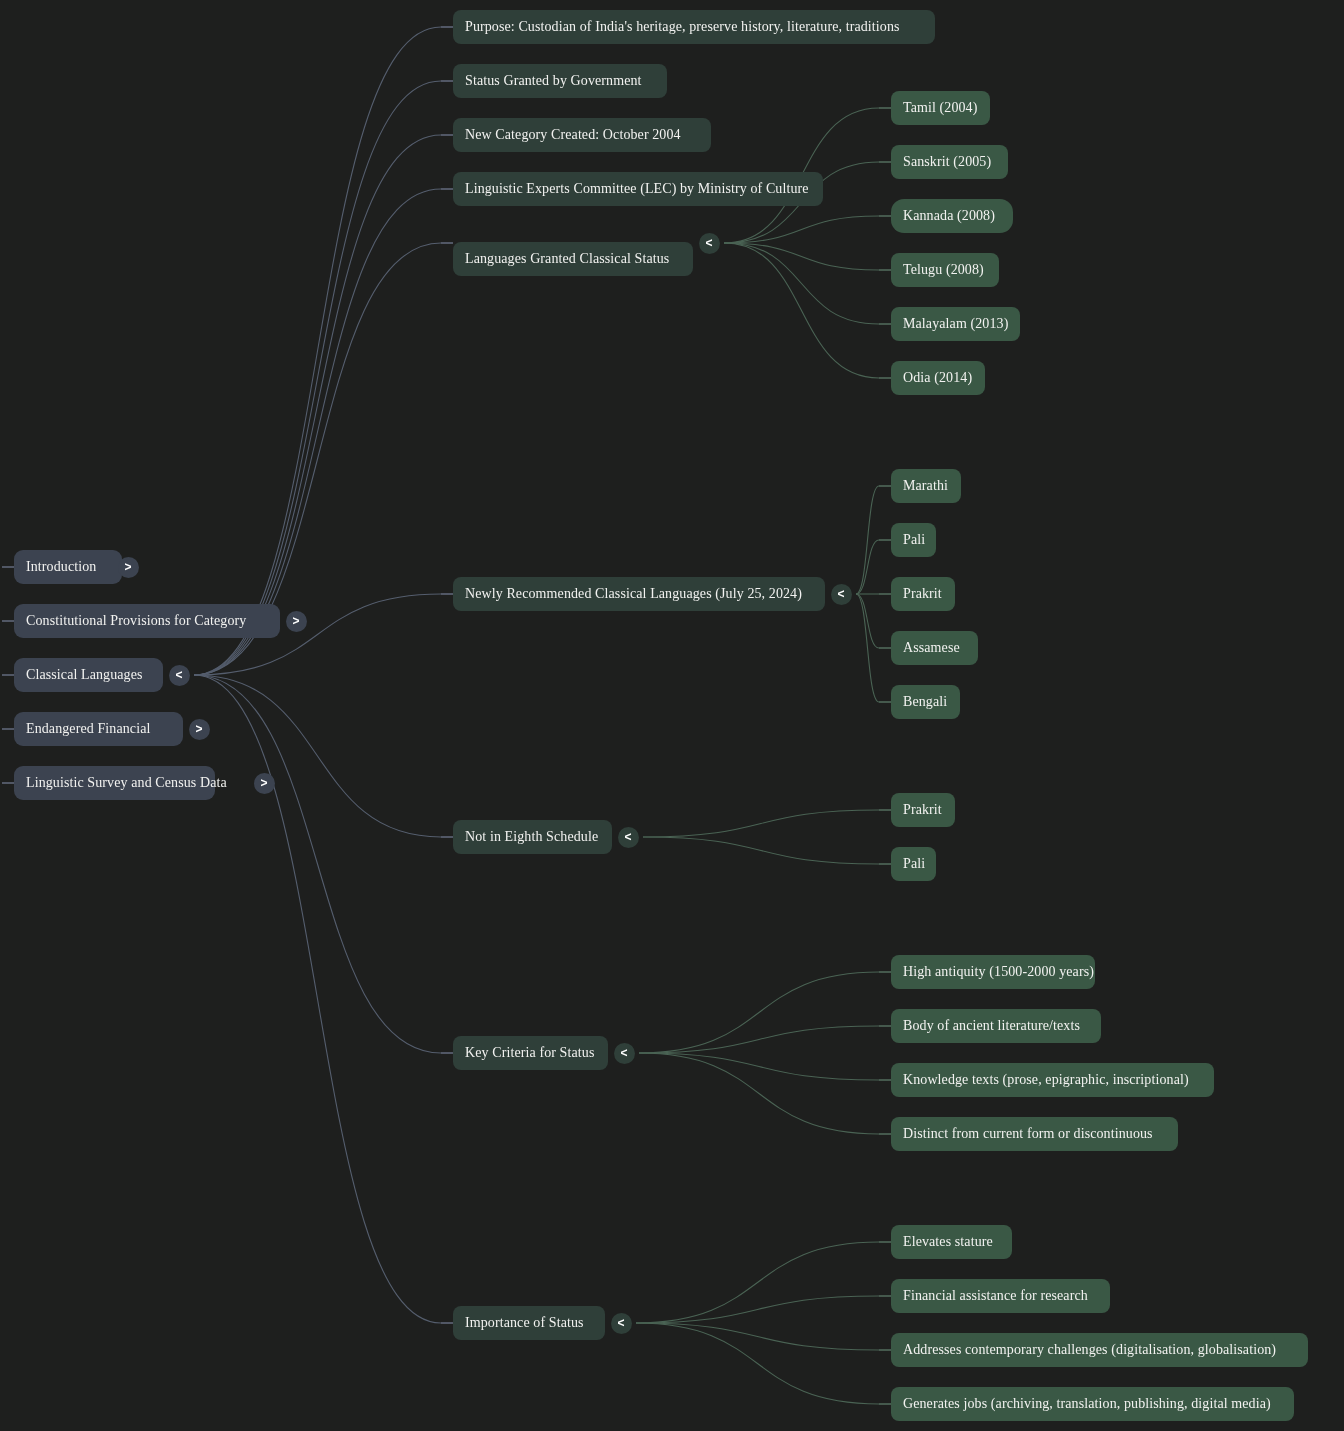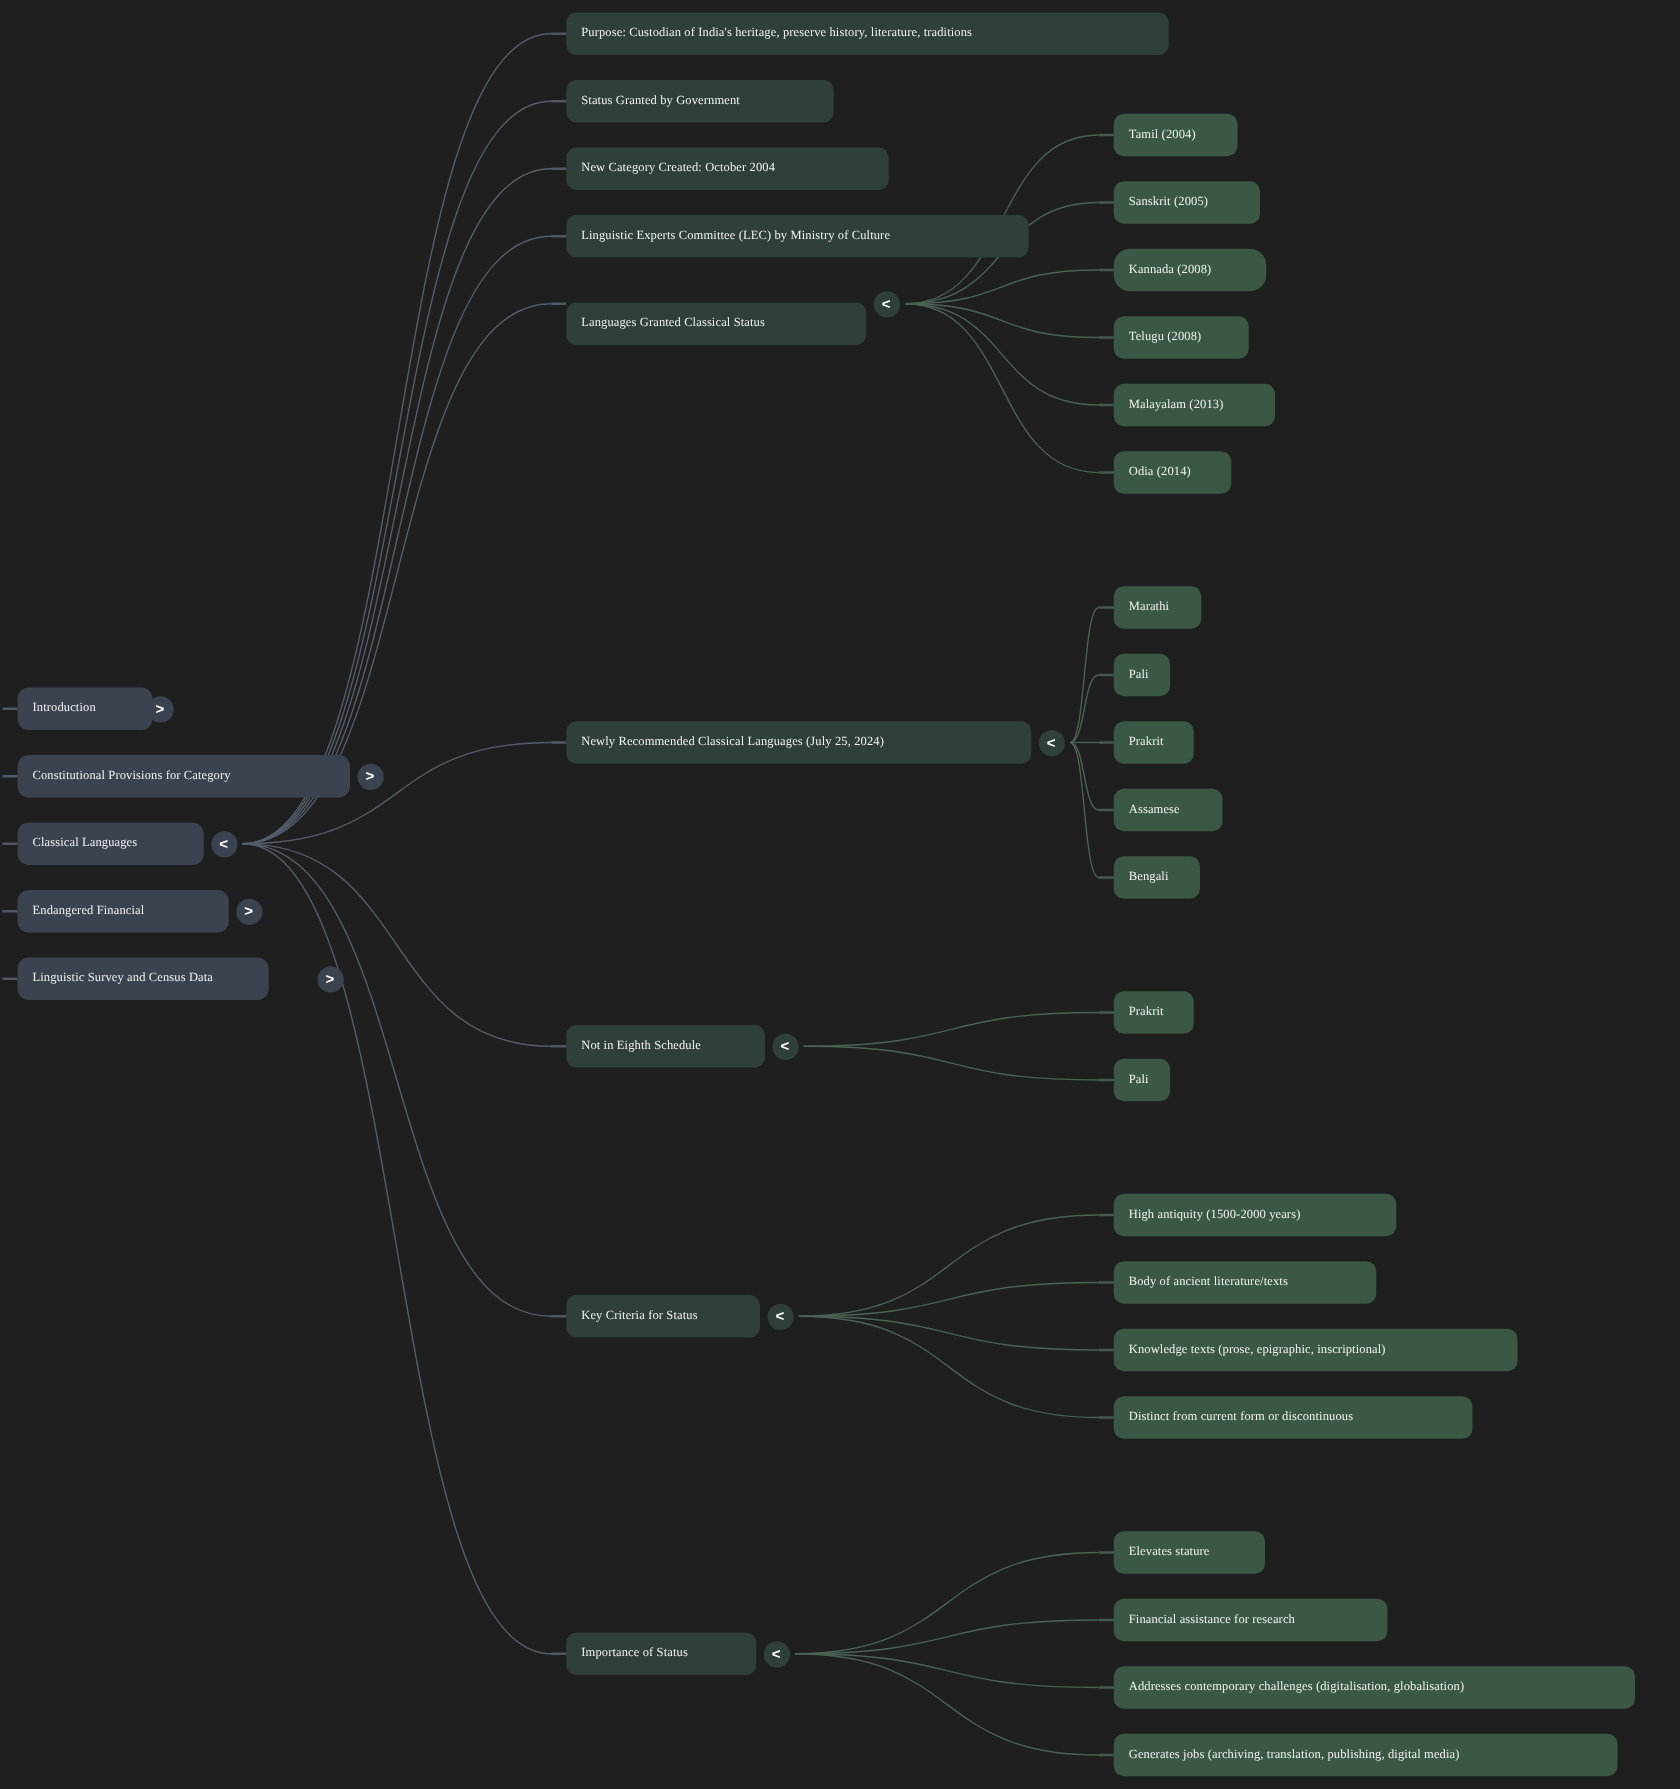--- a/index.html
+++ b/index.html
@@ -10,21 +10,21 @@
   }
   #mindmap{position:absolute;left:0;top:0;width:1344px;height:1431px;}
   svg.links{position:absolute;left:0;top:0;width:1344px;height:1431px;pointer-events:none;}
 
   .node{
     position:absolute;
     box-sizing:border-box;
     display:flex;align-items:center;
     border-radius:8px;
     color:#f2f2f0;
-    font-size:10px;
+    font-size:14px;
     line-height:1;
     padding:0 12px;
     height:34px;
     white-space:nowrap;
     letter-spacing:.1px;
   }
   .node.root{background:#3c4350;border-radius:9px;}
   .node.lvl2{background:#2f3f39;}
   .node.leaf{background:#3a5845;}
 
@@ -187,21 +187,21 @@
       <div class="stub green" style="left: 879px; top: 863.3px;"></div>
       <div class="node leaf" style="left: 891px; top: 847px; width: 45px;">
         <span>Pali</span>
       </div>
       <div class="stub" style="left: 441px; top: 1052.3px;"></div>
       <div class="node lvl2" style="left: 453px; top: 1036px; width: 155px;">
         <span>Key Criteria for Status</span>
       </div>
       <div class="toggle green" style="left: 613.5px; top: 1042.5px;">&lt;</div>
       <div class="stub green" style="left: 879px; top: 971.3px;"></div>
-      <div class="node leaf" style="left: 891px; top: 955px; width: 226px; text-align: right;">
+      <div class="node leaf" style="left: 891px; top: 955px; width: 204px; text-align: right;">
         <span>High antiquity (1500-2000 years)</span>
       </div>
       <div class="stub green" style="left: 879px; top: 1025.3px;"></div>
       <div class="node leaf" style="left: 891px; top: 1009px; width: 210px;">
         <span>Body of ancient literature/texts</span>
       </div>
       <div class="stub green" style="left: 879px; top: 1079.3px;"></div>
       <div class="node leaf" style="left: 891px; top: 1063px; width: 323px;">
         <span>Knowledge texts (prose, epigraphic, inscriptional)</span>
       </div>

